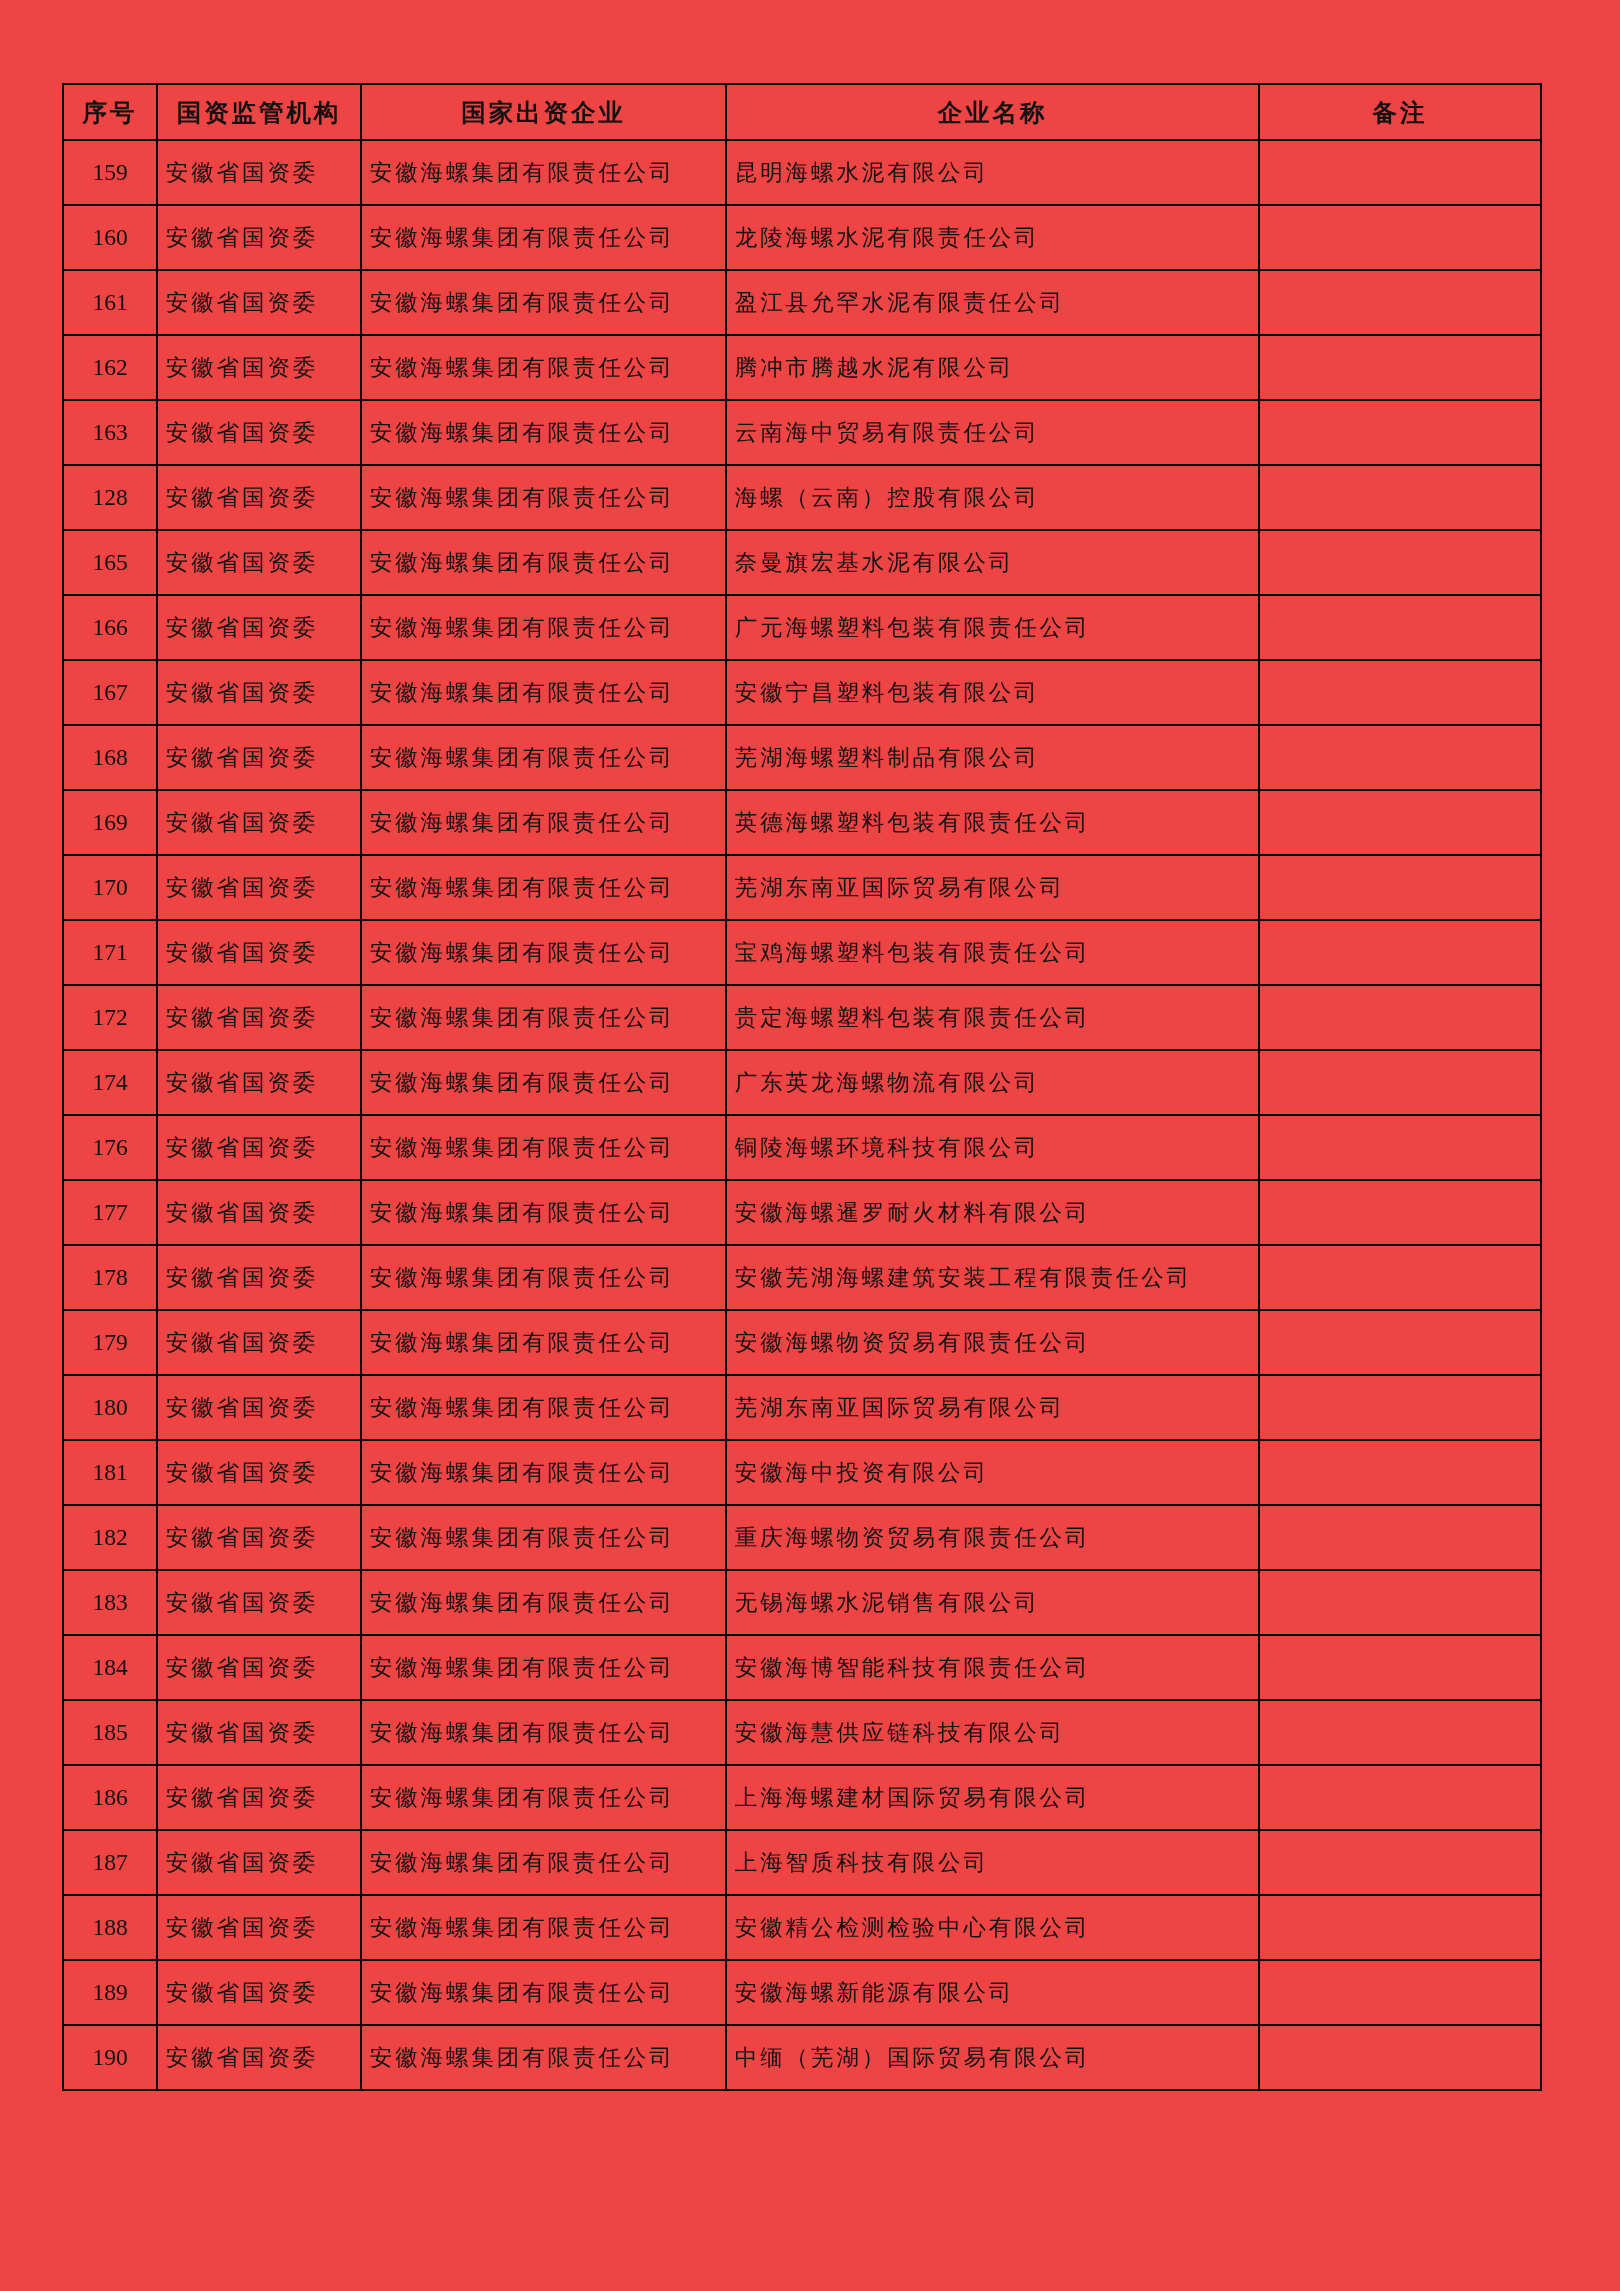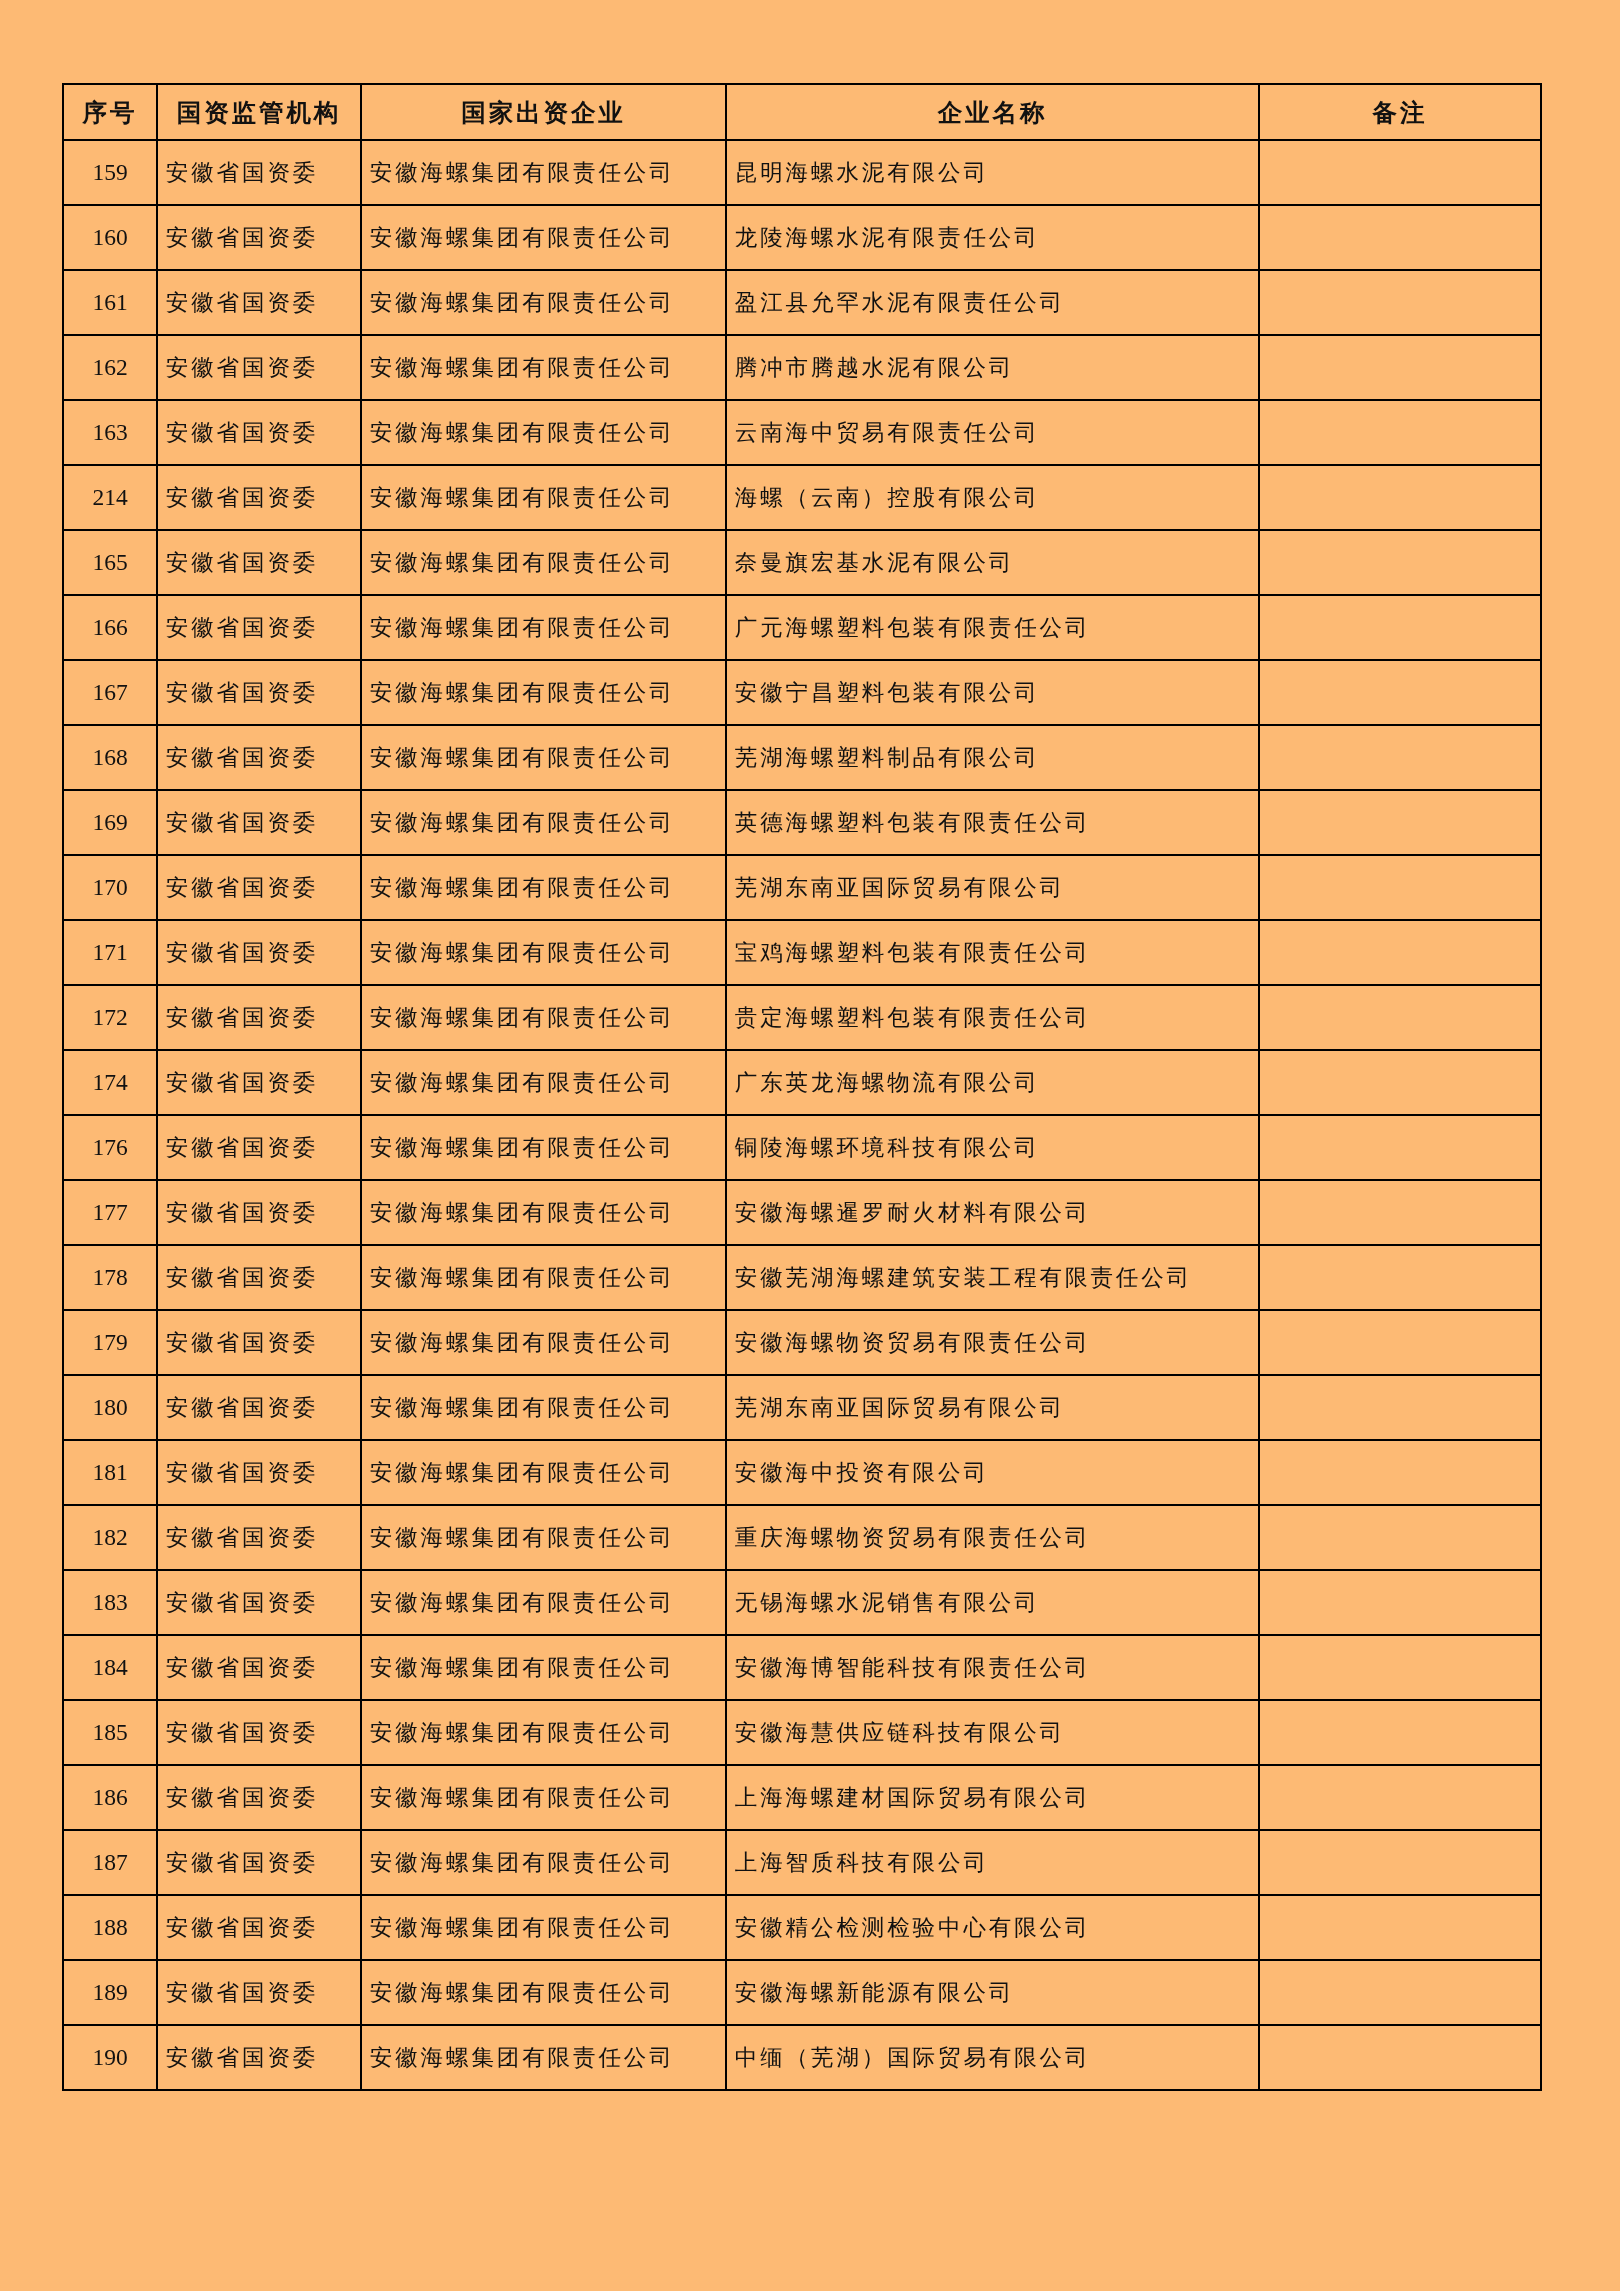--- a/index.html
+++ b/index.html
@@ -4,21 +4,21 @@
 <style>
   html, body {
     margin: 0;
     padding: 0;
     background: #ffffff;
   }
   .page {
     position: relative;
     width: 1620px;
     height: 2292px;
-    background: #fdba74;
+    background: #ef4444;
     font-family: "Liberation Serif", "DejaVu Serif", serif;
     color: #111111;
   }
   table.doc-table {
     position: absolute;
     left: 62px;
     top: 83px;
     width: 1478px;
     border-collapse: collapse;
     table-layout: fixed;
@@ -110,21 +110,21 @@
           <td class="col-remark"></td>
         </tr>
         <tr>
           <td class="col-no">163</td>
           <td class="col-reg">安徽省国资委</td>
           <td class="col-parent">安徽海螺集团有限责任公司</td>
           <td class="col-name">云南海中贸易有限责任公司</td>
           <td class="col-remark"></td>
         </tr>
         <tr>
-          <td class="col-no">214</td>
+          <td class="col-no">128</td>
           <td class="col-reg">安徽省国资委</td>
           <td class="col-parent">安徽海螺集团有限责任公司</td>
           <td class="col-name">海螺（云南）控股有限公司</td>
           <td class="col-remark"></td>
         </tr>
         <tr>
           <td class="col-no">165</td>
           <td class="col-reg">安徽省国资委</td>
           <td class="col-parent">安徽海螺集团有限责任公司</td>
           <td class="col-name">奈曼旗宏基水泥有限公司</td>

